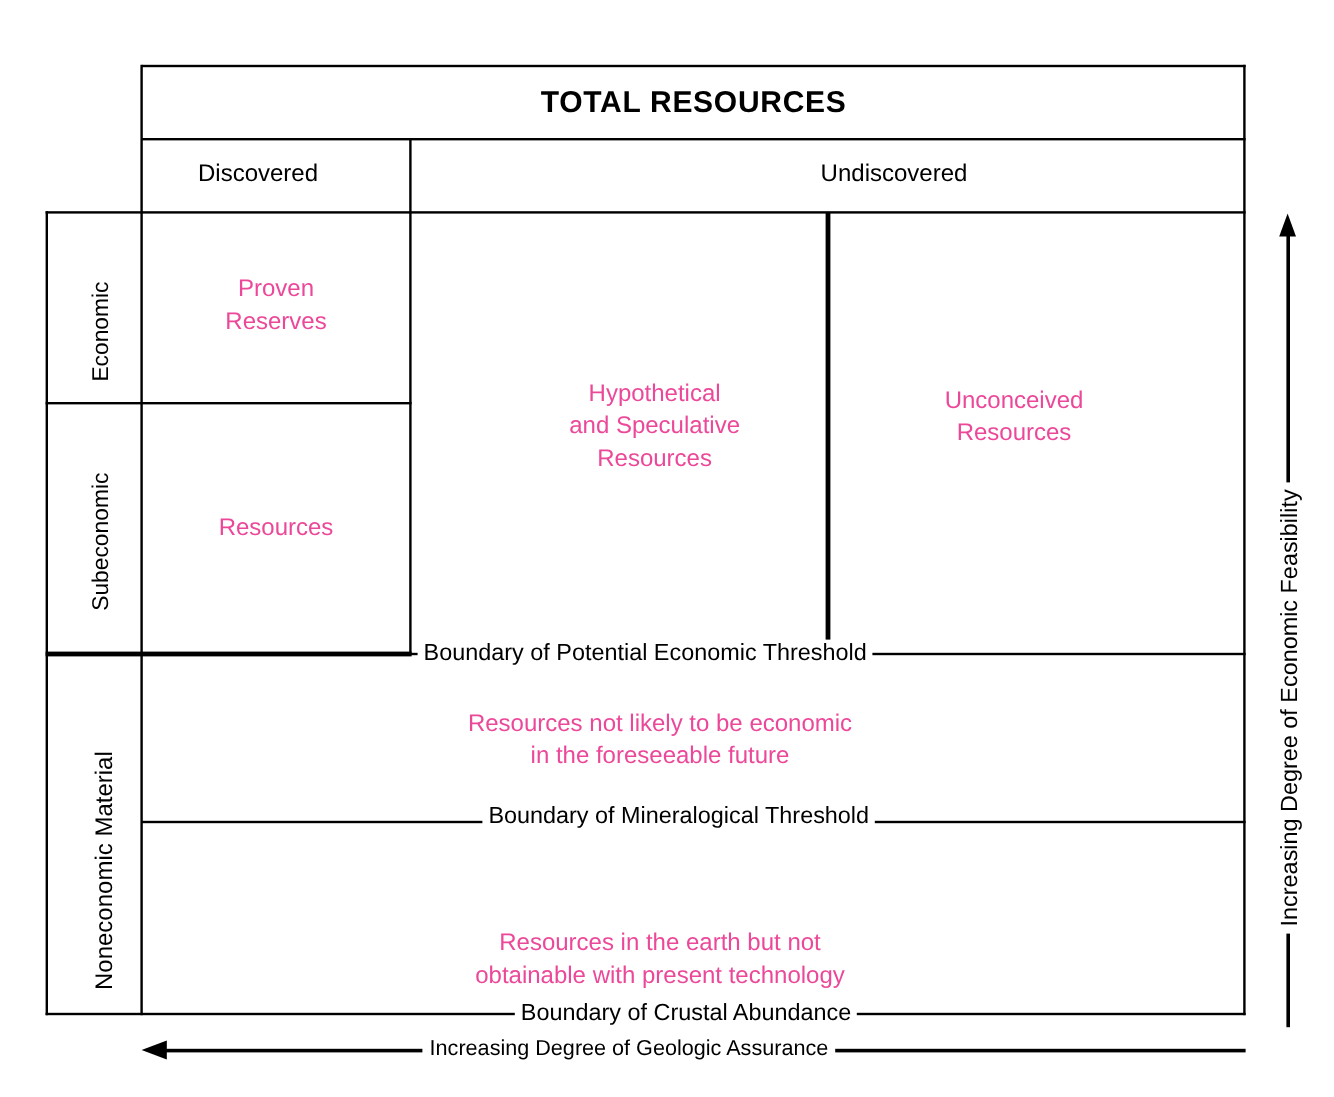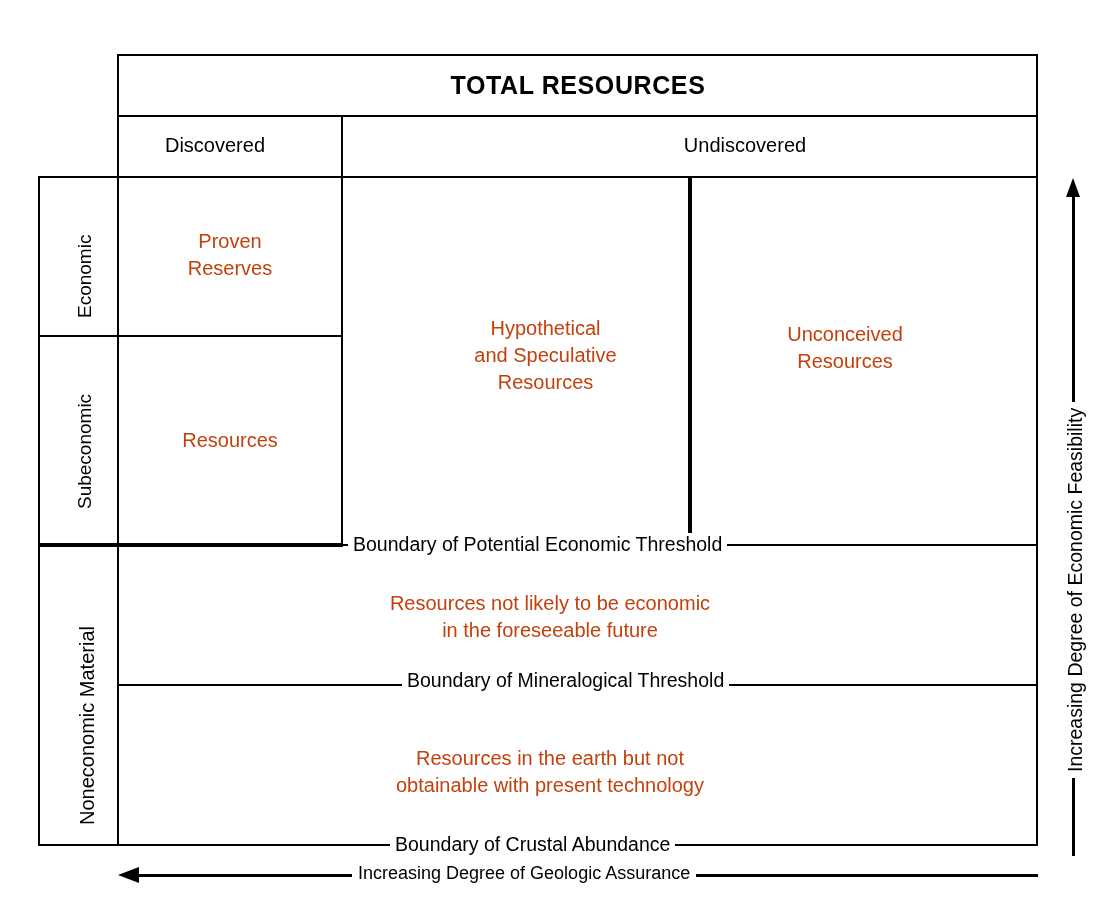--- a/index.html
+++ b/index.html
@@ -20,21 +20,21 @@
   }
   .ln {
     position: absolute;
     background: #000000;
   }
   .cell-text {
     position: absolute;
     text-align: center;
     line-height: 1.34;
     font-size: 20px;
-    color: #c2410c;
+    color: #ec4899;
     white-space: pre-line;
   }
   .vlabel {
     position: absolute;
     font-size: 19px;
     color: #000000;
     white-space: nowrap;
     transform-origin: 0 0;
   }
   .hdr-major {
@@ -130,28 +130,28 @@
   <div class="cell-text" style="left:343px; top:315px; width:405px;">Hypothetical
 and Speculative
 Resources</div>
 
   <div class="cell-text" style="left:692px; top:321px; width:306px;">Unconceived
 Resources</div>
 
   <div class="cell-text" style="left:180px; top:590px; width:740px;">Resources not likely to be economic
 in the foreseeable future</div>
 
-  <div class="cell-text" style="left:180px; top:745px; width:740px;">Resources in the earth but not
+  <div class="cell-text" style="left:180px; top:773px; width:740px;">Resources in the earth but not
 obtainable with present technology</div>
 
   <div class="boundary-label" style="left:348px; top:533px;">Boundary of Potential Economic Threshold</div>
 
   <div class="boundary-label" style="left:402px; top:669px;">Boundary of Mineralogical Threshold</div>
 
-  <div class="boundary-label" style="left:390px; top:833px;">Boundary of Crustal Abundance</div>
+  <div class="boundary-label" style="left:429px; top:833px;">Boundary of Crustal Abundance</div>
 
   <div class="ln" style="left:130px; top:874px; width:908px; height:3px;"></div>
   <div class="arrow-left" style="left:118px; top:867px;"></div>
   <div class="axis-label" style="left:352px; top:863px;">Increasing Degree of Geologic Assurance</div>
 
   <div class="ln" style="left:1072px; top:196px; width:3px; height:660px;"></div>
   <div class="arrow-up" style="left:1066px; top:178px;"></div>
   <div class="axis-label vlabel" style="left:1064px; top:778px; transform: rotate(-90deg); font-size:19.5px;">Increasing Degree of Economic Feasibility</div>
 
 </div>

